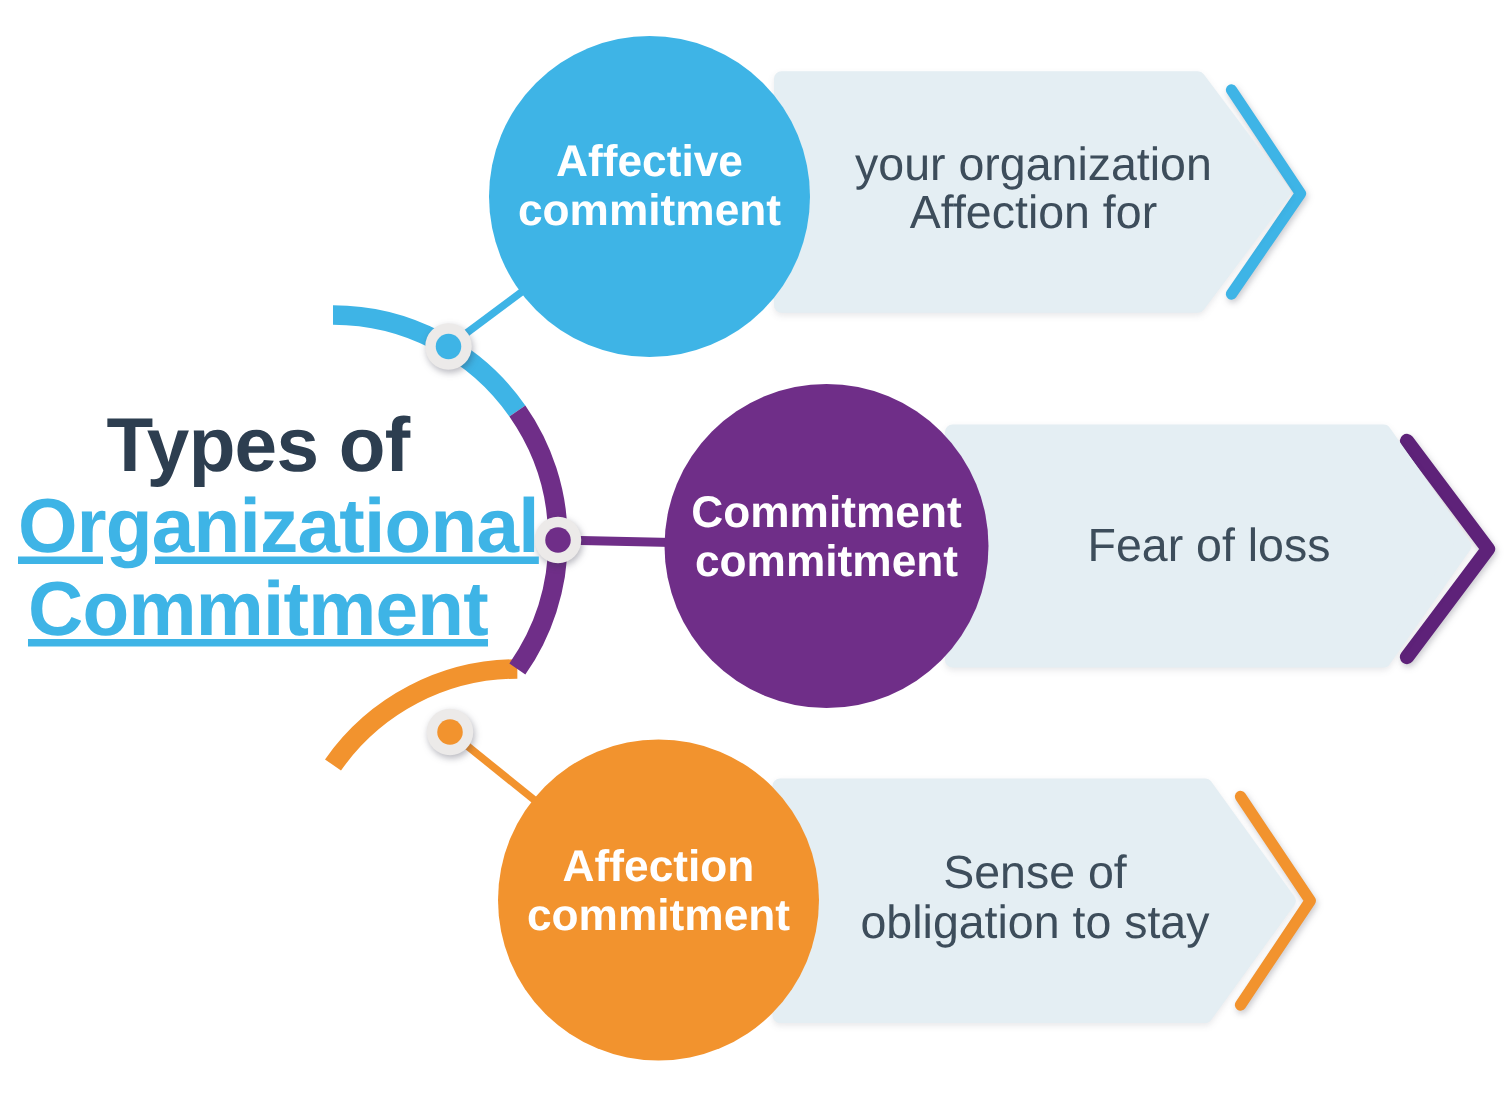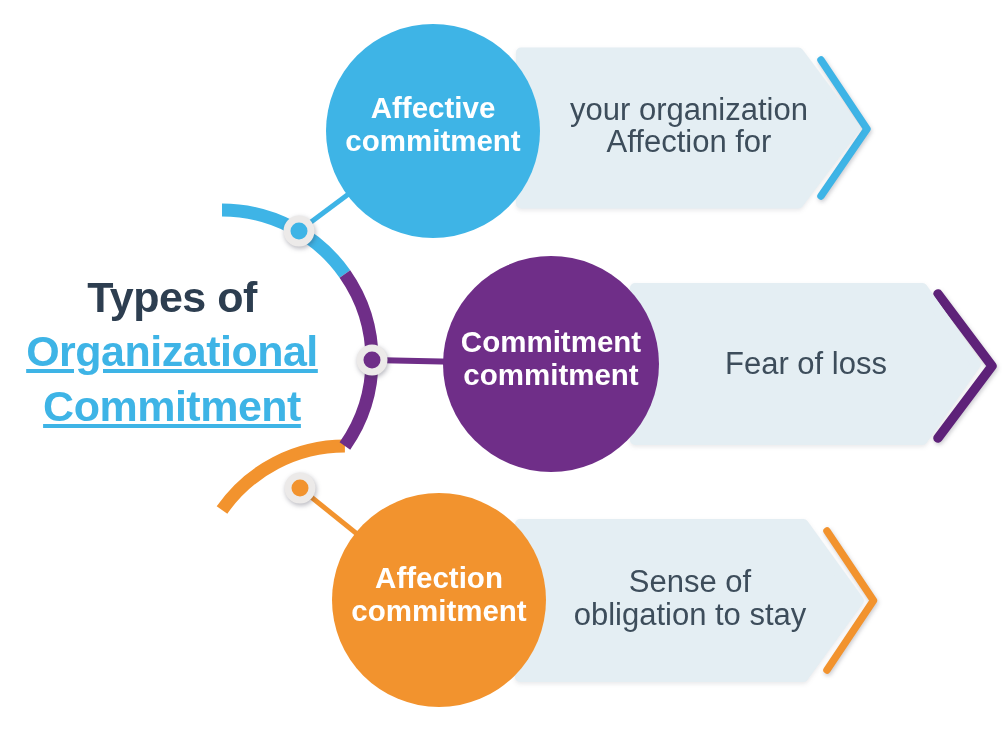--- a/index.html
+++ b/index.html
@@ -20,21 +20,21 @@
     justify-content: center;
     text-align: center;
   }
   .title-block {
     position: absolute;
     left: 12px;
     top: 270px;
     width: 320px;
     text-align: center;
     font-weight: bold;
-    font-size: 43px;
+    font-size: 51px;
     line-height: 54.4px;
     letter-spacing: -0.5px;
   }
   .title-dark { color: var(--title_dark); }
   .title-blue { color: var(--blue); text-decoration: underline; }
   .circle-label {
     color: var(--circle_text);
     font-weight: bold;
     font-size: 29.5px;
     line-height: 33px;

